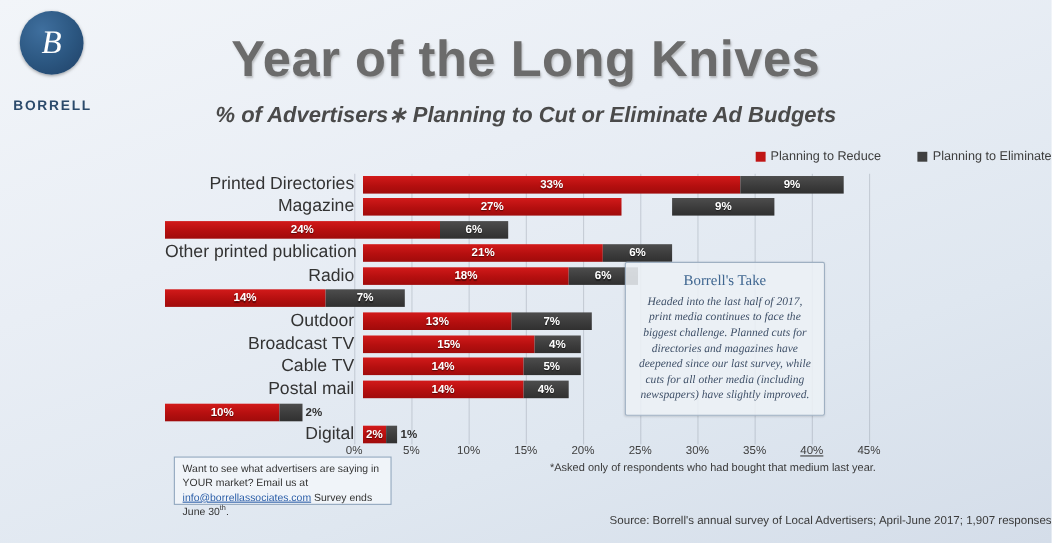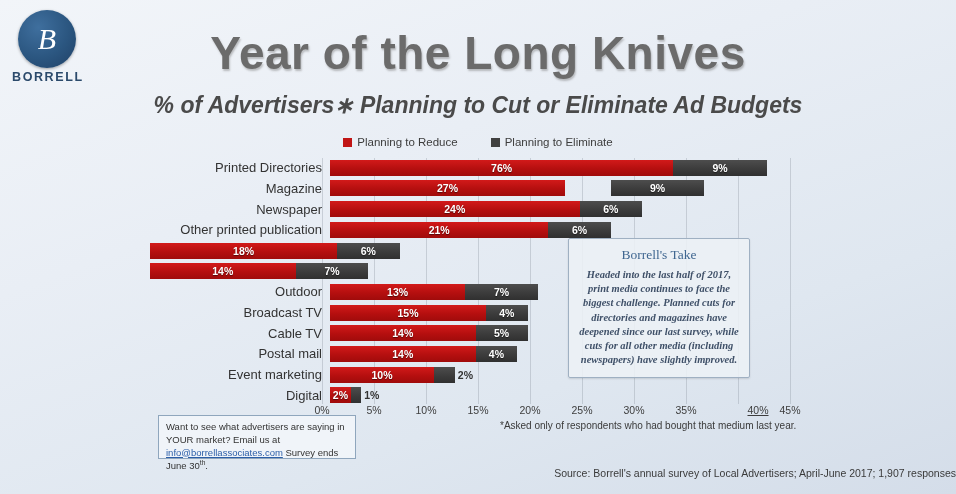--- a/index.html
+++ b/index.html
@@ -37,21 +37,21 @@
     position: absolute;
     left: 0; right: 0; top: 50%;
     transform: translateY(-50%);
     color: #ffffff;
     font-family: "Liberation Serif", serif;
     font-style: italic;
     font-size: 30px;
     line-height: 1;
   }
   #logo .wordmark {
-    margin-top: 2px;
+    margin-top: 21px;
     font-size: 12.5px;
     font-weight: bold;
     letter-spacing: 1.6px;
     color: #2b4a6b;
   }
 
   
   #title {
     position: absolute;
     top: 26px;
@@ -63,34 +63,34 @@
     color: #6b6b6b;
     text-shadow: 1px 2px 2px rgba(120,120,120,.45);
     letter-spacing: .5px;
   }
   #subtitle {
     position: absolute;
     top: 92px;
     left: 0;
     width: 956px;
     text-align: center;
-    font-size: 23px;
+    font-size: 20px;
     font-weight: bold;
     font-style: italic;
     color: #4a4a4a;
   }
 
   
   #legend {
     position: absolute;
     top: 136px;
     left: 0;
     width: 956px;
     display: flex;
-    justify-content: center;
+    justify-content: flex-end;
     gap: 33px;
     font-size: 11.5px;
     color: #3d3d3d;
   }
   .legend-item {
     display: flex;
     align-items: center;
     gap: 5px;
   }
   .legend-swatch {
@@ -110,21 +110,21 @@
   .row {
     display: flex;
     align-items: center;
     height: 19.5px;
     margin-bottom: 1.2px;
   }
   .cat-label {
     width: 172px;
     text-align: right;
     padding-right: 8px;
-    font-size: 13px;
+    font-size: 16px;
     color: #333;
     white-space: nowrap;
     overflow: hidden;
   }
   .bars {
     position: relative;
     flex: 1;
     height: 16px;
   }
   .seg {
@@ -208,21 +208,20 @@
     margin-bottom: 5px;
     font-family: "Liberation Serif", serif;
   }
   #takebox .take-body {
     text-align: center;
     font-size: 10.5px;
     font-style: italic;
     line-height: 1.35;
     color: #3f5068;
     font-family: "Liberation Serif", serif;
-    font-weight: bold;
   }
 
   
   #emailbox {
     position: absolute;
     left: 158px;
     top: 415px;
     width: 198px;
     height: 44px;
     border: 1px solid #8fa6bd;
@@ -289,40 +288,39 @@
     <div class="gridline" style="left: 364px;"></div>
     <div class="gridline" style="left: 416px;"></div>
     <div class="gridline" style="left: 468px;"></div>
   </div>
 
 <div id="chart">
     <div class="row">
       <div class="cat-label">Printed Directories</div>
       <div class="bars">
         <div class="seg reduce" style="left: 0px; width: 343.2px;">
-          <span class="val">76%</span>
+          <span class="val">33%</span>
         </div>
         <div class="seg eliminate" style="left: 343.2px; width: 93.6px;">
           <span class="val">9%</span>
         </div>
       </div>
     </div>
     <div class="row">
       <div class="cat-label">Magazine</div>
       <div class="bars">
         <div class="seg reduce" style="left: 0px; width: 235px;">
           <span class="val">27%</span>
         </div>
         <div class="seg eliminate" style="left: 280.8px; width: 93.6px;">
           <span class="val">9%</span>
         </div>
       </div>
     </div>
     <div class="row">
-      <div class="cat-label">Newspaper</div>
       <div class="bars">
         <div class="seg reduce" style="left: 0px; width: 249.6px;">
           <span class="val">24%</span>
         </div>
         <div class="seg eliminate" style="left: 249.6px; width: 62.4px;">
           <span class="val">6%</span>
         </div>
       </div>
     </div>
     <div class="row">
@@ -330,20 +328,21 @@
       <div class="bars">
         <div class="seg reduce" style="left: 0px; width: 218.4px;">
           <span class="val">21%</span>
         </div>
         <div class="seg eliminate" style="left: 218.4px; width: 62.4px;">
           <span class="val">6%</span>
         </div>
       </div>
     </div>
     <div class="row">
+      <div class="cat-label">Radio</div>
       <div class="bars">
         <div class="seg reduce" style="left: 0px; width: 187.2px; text-align: right;">
           <span class="val">18%</span>
         </div>
         <div class="seg eliminate" style="left: 187.2px; width: 62.4px;">
           <span class="val">6%</span>
         </div>
       </div>
     </div>
     <div class="row">
@@ -394,21 +393,20 @@
       <div class="bars">
         <div class="seg reduce" style="left: 0px; width: 145.6px;">
           <span class="val">14%</span>
         </div>
         <div class="seg eliminate" style="left: 145.6px; width: 41.6px;">
           <span class="val">4%</span>
         </div>
       </div>
     </div>
     <div class="row">
-      <div class="cat-label">Event marketing</div>
       <div class="bars">
         <div class="seg reduce" style="left: 0px; width: 104px;">
           <span class="val">10%</span>
         </div>
         <div class="seg eliminate" style="left: 104px; width: 20.8px;">
           <span class="val outside">2%</span>
         </div>
       </div>
     </div>
     <div class="row">
@@ -426,21 +424,21 @@
 
 <div id="axis">
     <div class="tick" style="left: 172px;">0%</div>
     <div class="tick" style="left: 224px;">5%</div>
     <div class="tick" style="left: 276px;">10%</div>
     <div class="tick" style="left: 328px;">15%</div>
     <div class="tick" style="left: 380px;">20%</div>
     <div class="tick" style="left: 432px;">25%</div>
     <div class="tick" style="left: 484px;">30%</div>
     <div class="tick" style="left: 536px;">35%</div>
-    <div class="tick" style="left: 608px; text-decoration: underline;">40%</div>
+    <div class="tick" style="left: 588px; text-decoration: underline;">40%</div>
     <div class="tick" style="left: 640px;">45%</div>
   </div>
 
 <div id="takebox">
   <div class="take-title">Borrell's Take</div>
   <div class="take-body">Headed into the last half of 2017, print media continues to face the biggest challenge. Planned cuts for directories and magazines have deepened since our last survey, while cuts for all other media (including newspapers) have slightly improved.</div>
 </div>
 
 <div id="emailbox">
   <span>Want to see what advertisers are saying in YOUR</span>

